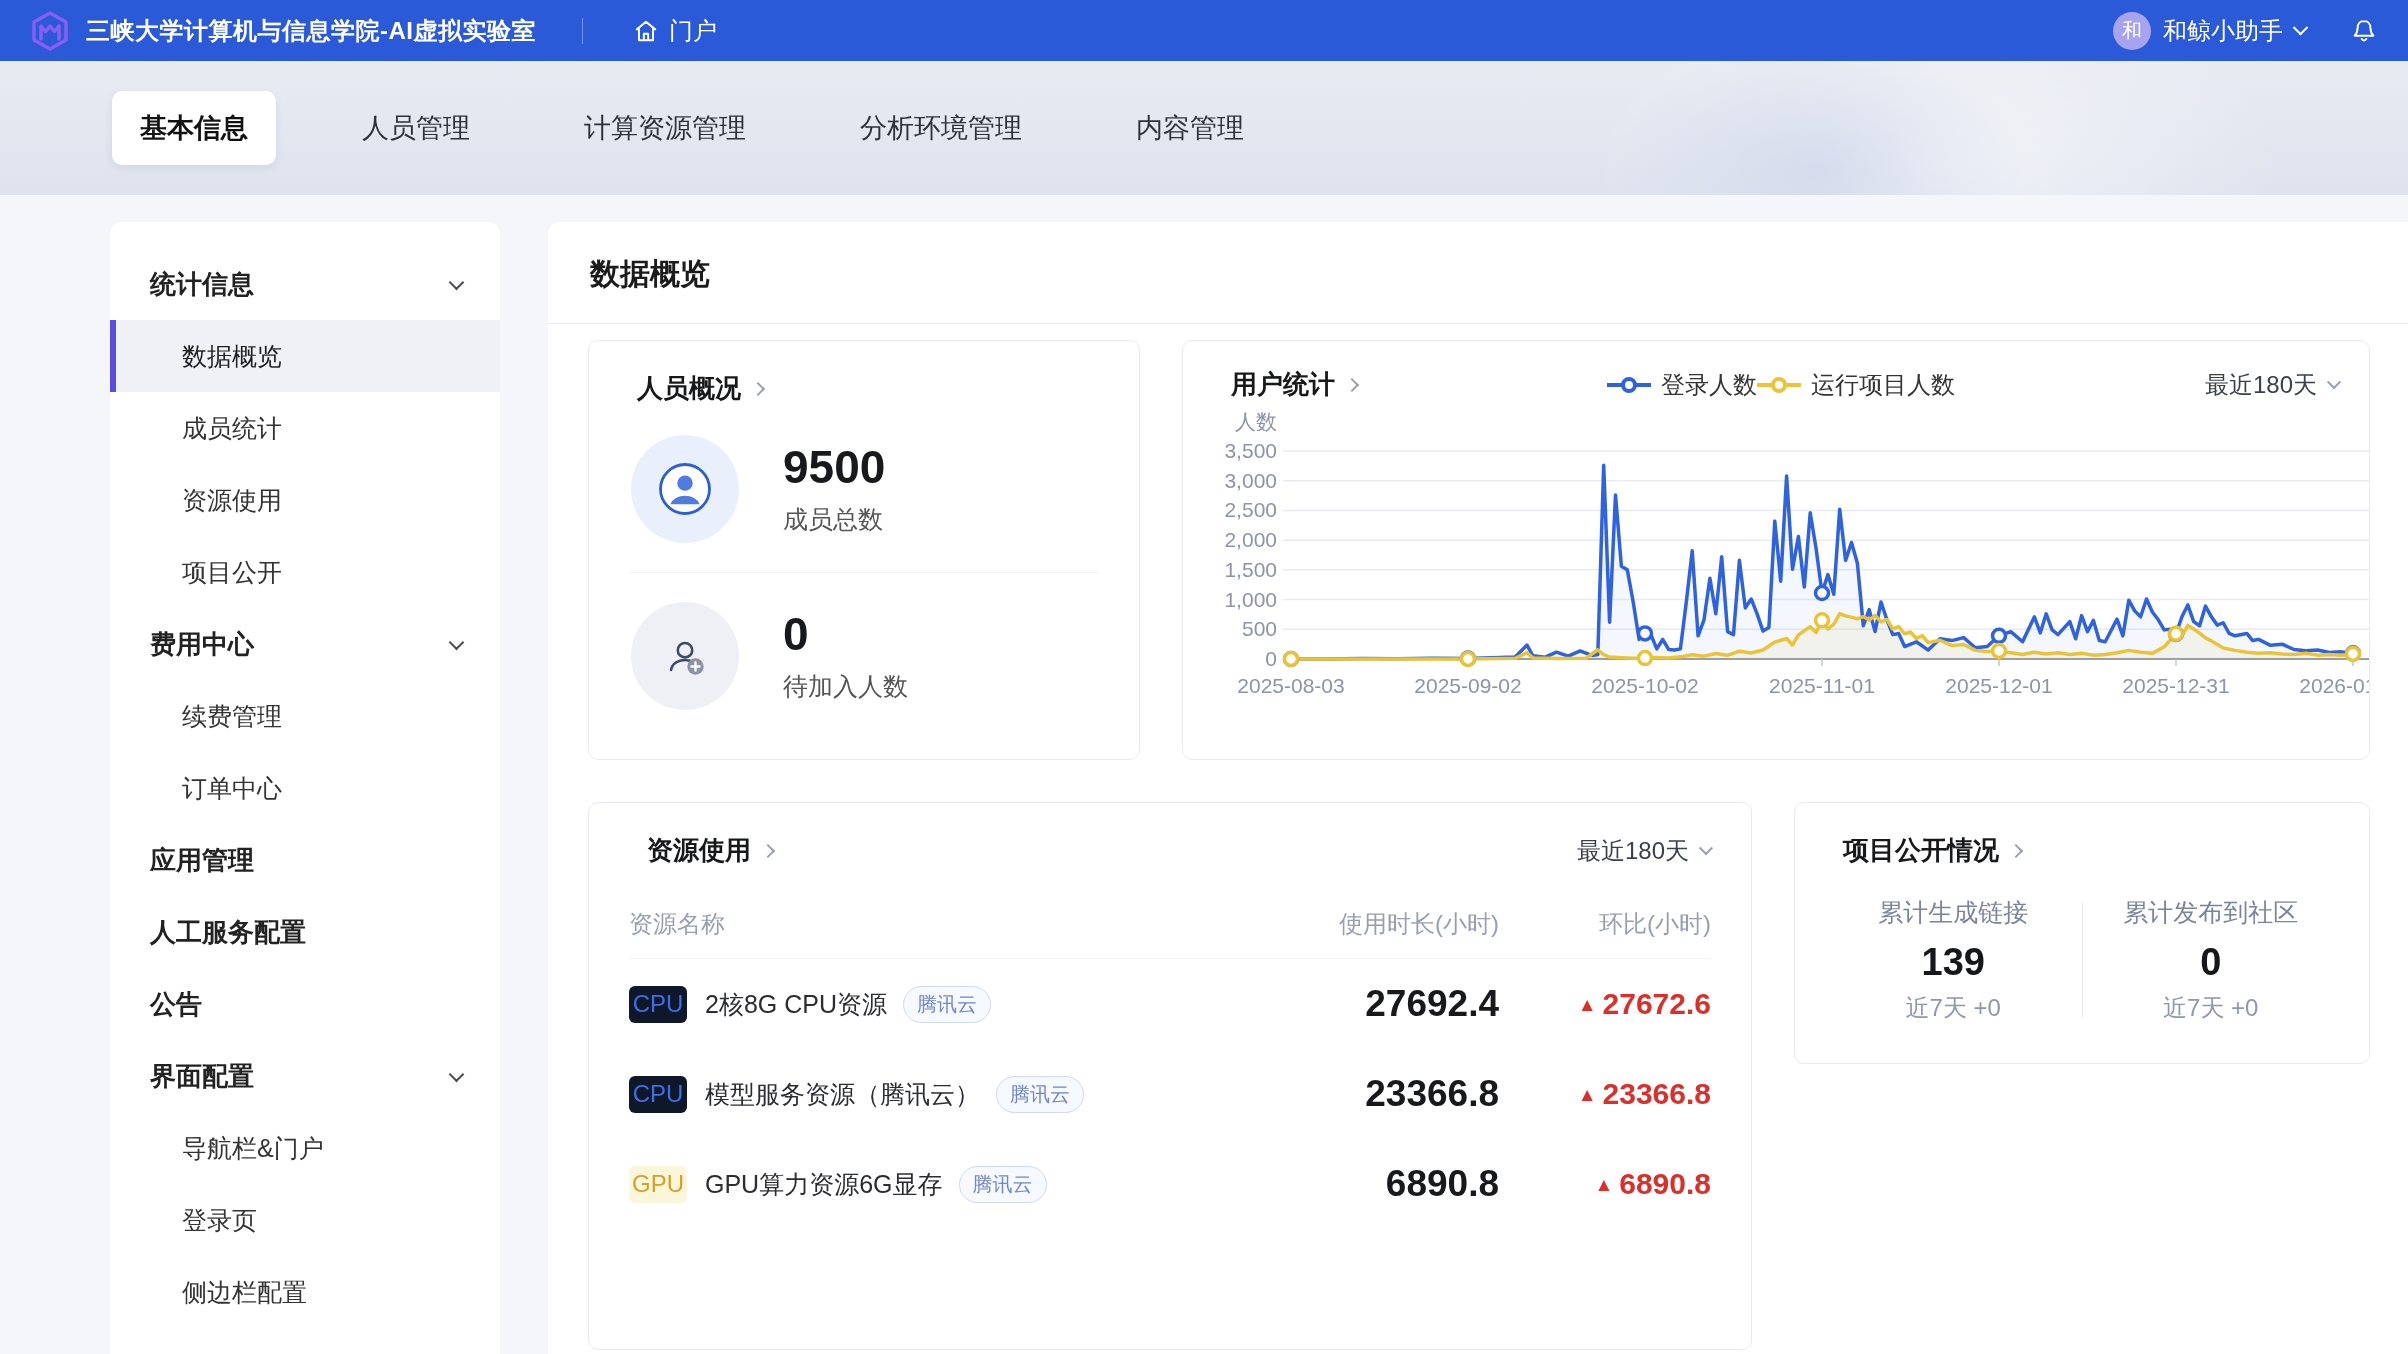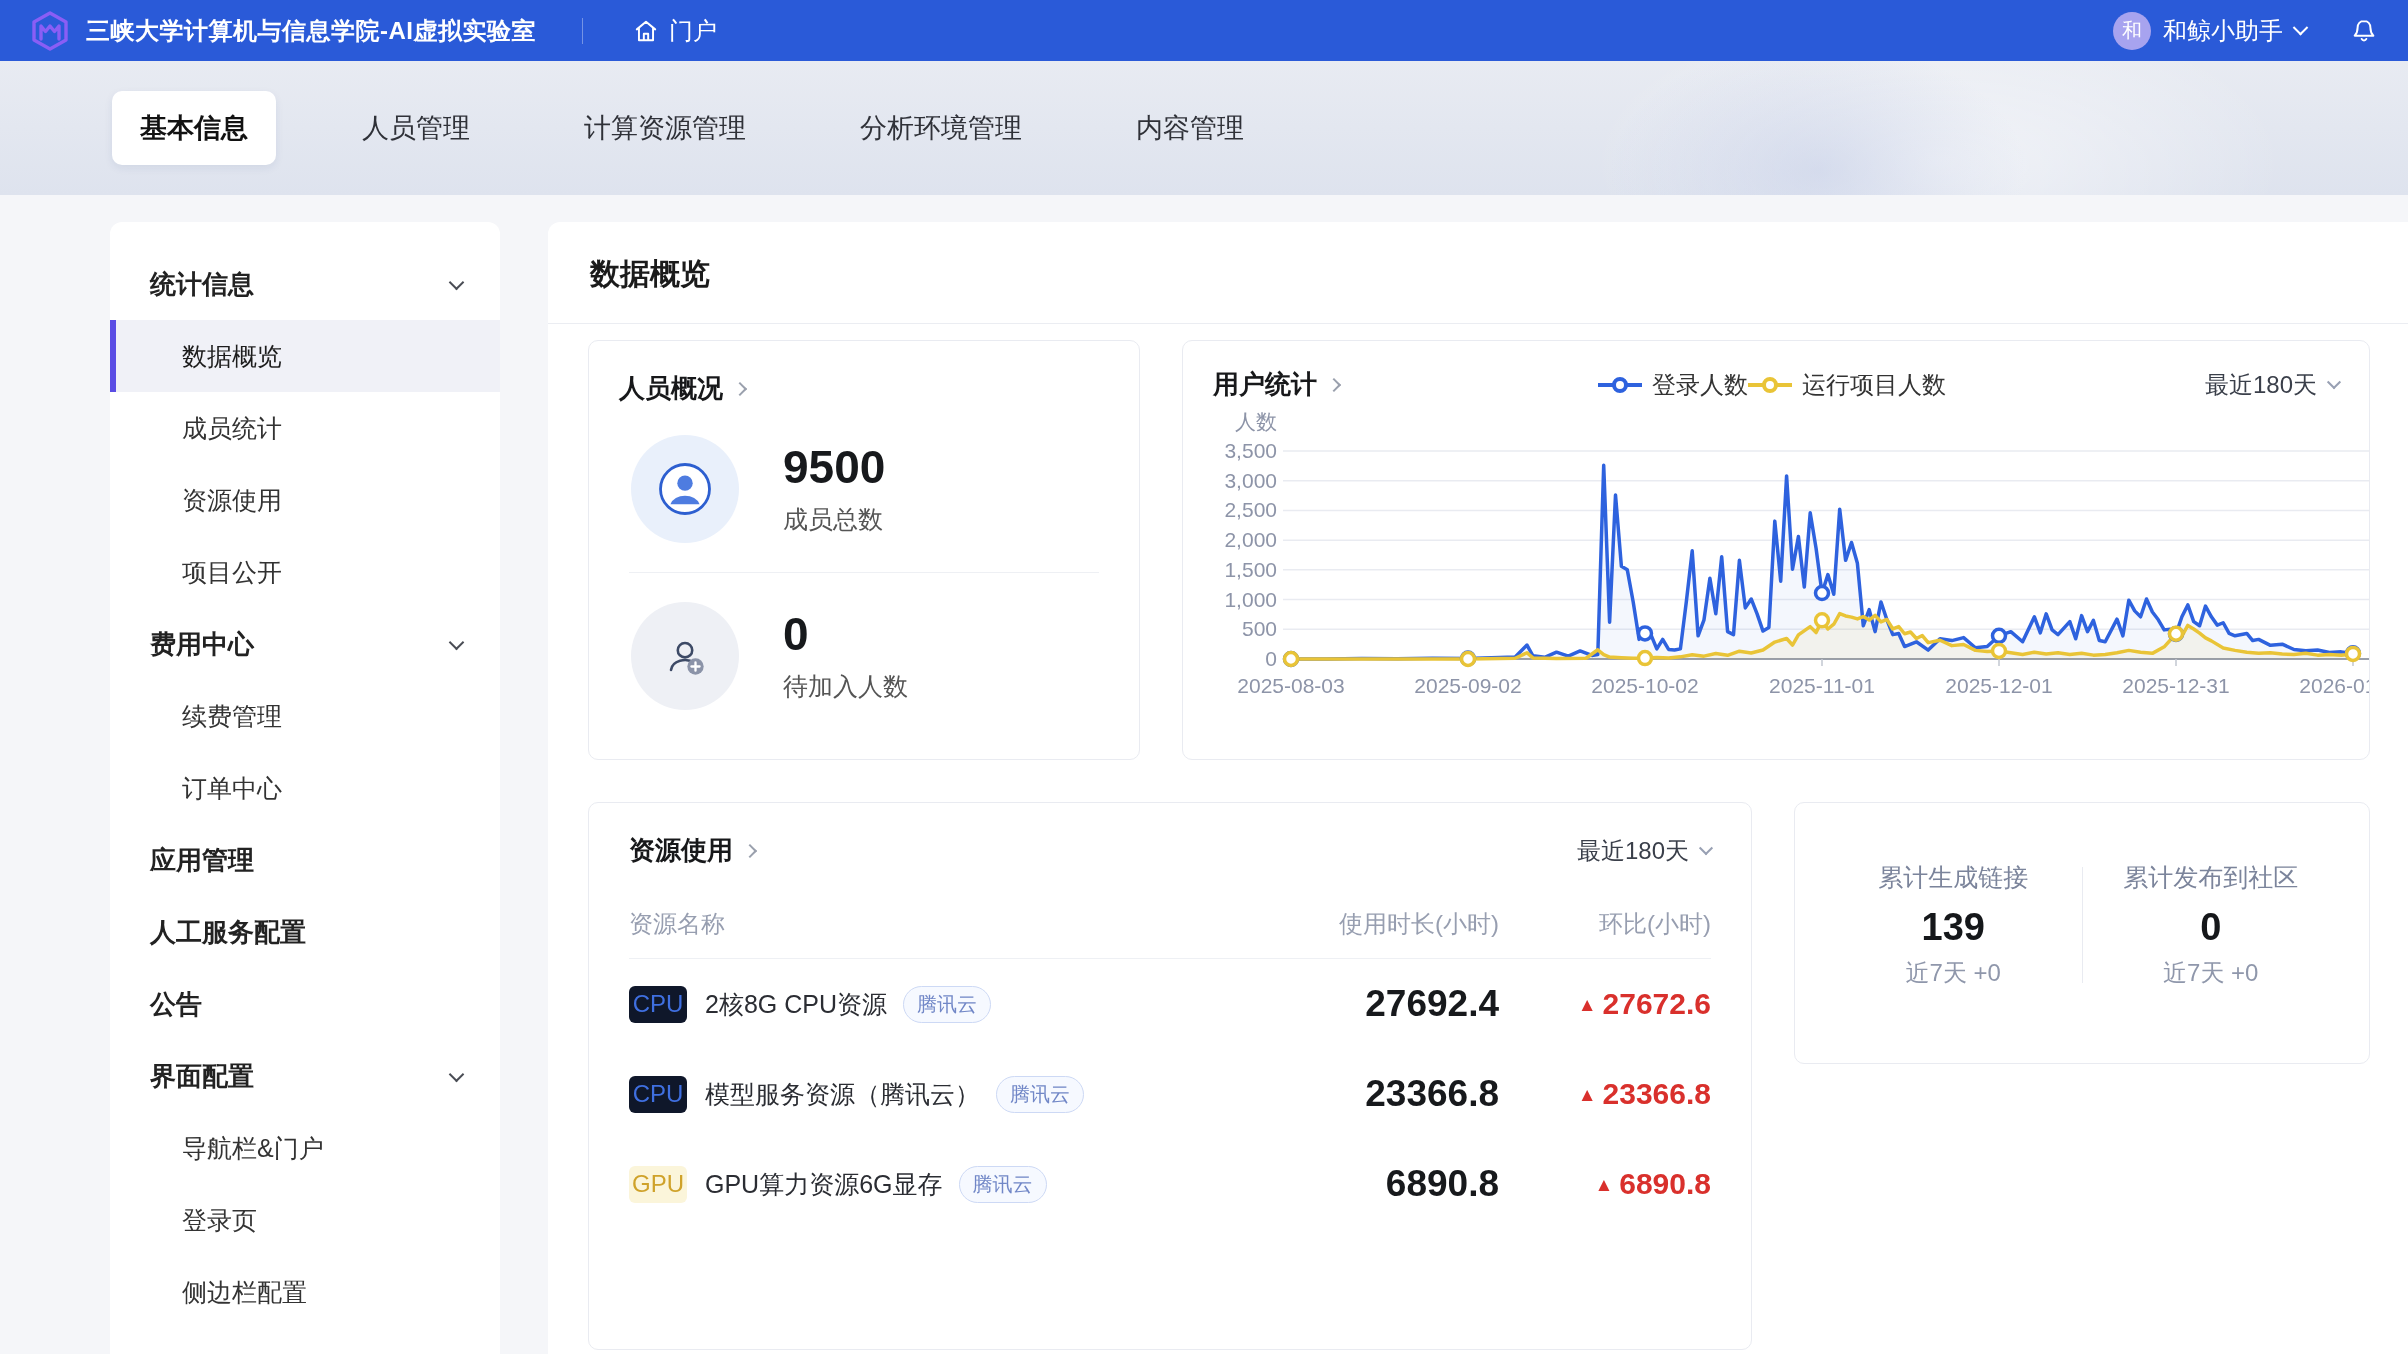--- a/index.html
+++ b/index.html
@@ -40,21 +40,21 @@
   .s-item.child{padding-left:72px;}
   .s-item.selected{background:#f0f1f7;border-left:6px solid var(--purple);padding-left:66px;color:#1d1d1d;}
   .s-chev{width:11px;height:11px;border-right:2.5px solid #4a4d55;border-bottom:2.5px solid #4a4d55;transform:rotate(45deg);margin-top:-4px;}
   
   .panel{flex:1;margin:27px 0 0 48px;background:#fff;border-radius:12px 0 0 0;height:1132px;padding:0 38px 0 40px;overflow:hidden;}
   .page-title{font-size:30px;font-weight:bold;color:#1b1b1b;padding:32px 0 28px 2px;}
   .page-divider{height:1px;background:#ebedf2;margin:0 -38px 0 -40px;}
   .row1{display:flex;gap:42px;margin-top:16px;}
   .row2{display:flex;gap:42px;margin-top:42px;align-items:flex-start;}
   .card{border:1px solid #e9ebf1;border-radius:10px;background:#fff;}
-  .card-title{display:flex;align-items:center;gap:12px;font-size:26px;font-weight:bold;color:#17181a;cursor:pointer;}
+  .card-title{display:flex;align-items:center;gap:12px;font-size:26px;font-weight:bold;color:#17181a;cursor:pointer;margin-left:18px;}
   .chev-r{width:10px;height:10px;border-right:2.5px solid #9aa0ad;border-bottom:2.5px solid #9aa0ad;transform:rotate(-45deg);}
   
   .people-card{width:552px;height:420px;padding:30px 30px;flex:0 0 auto;}
   .p-row{height:166px;display:flex;align-items:center;gap:44px;padding-left:12px;}
   .p-divider{height:1px;background:#eef0f4;margin:0 10px;}
   .p-icon{width:108px;height:108px;border-radius:50%;display:flex;align-items:center;justify-content:center;flex:0 0 auto;}
   .p-icon.blue{background:#e9f0fb;}
   .p-icon.gray{background:#eef0f5;}
   .p-val{font-size:46px;font-weight:bold;color:#17191c;line-height:1.1;}
   .p-label{font-size:25px;color:#555;margin-top:10px;}
@@ -326,20 +326,24 @@
         <div class="res-row">
           <span class="badge gpu">GPU</span>
           <span class="res-name">GPU算力资源6G显存</span>
           <span class="tag">腾讯云</span>
           <span class="res-hours">6890.8</span>
           <span class="res-delta"><span class="tri">▲</span><span>6890.8</span></span>
         </div>
       </section>
 
       <section class="card project-card">
+        <div class="card-title">
+          <span>项目公开情况</span>
+          <span class="chev-r"></span>
+        </div>
         <div class="proj-stats">
           <div class="proj-col">
             <div class="proj-label">累计生成链接</div>
             <div class="proj-val">139</div>
             <div class="proj-sub">近7天 +0</div>
           </div>
           <div class="proj-sep"></div>
           <div class="proj-col">
             <div class="proj-label">累计发布到社区</div>
             <div class="proj-val">0</div>

